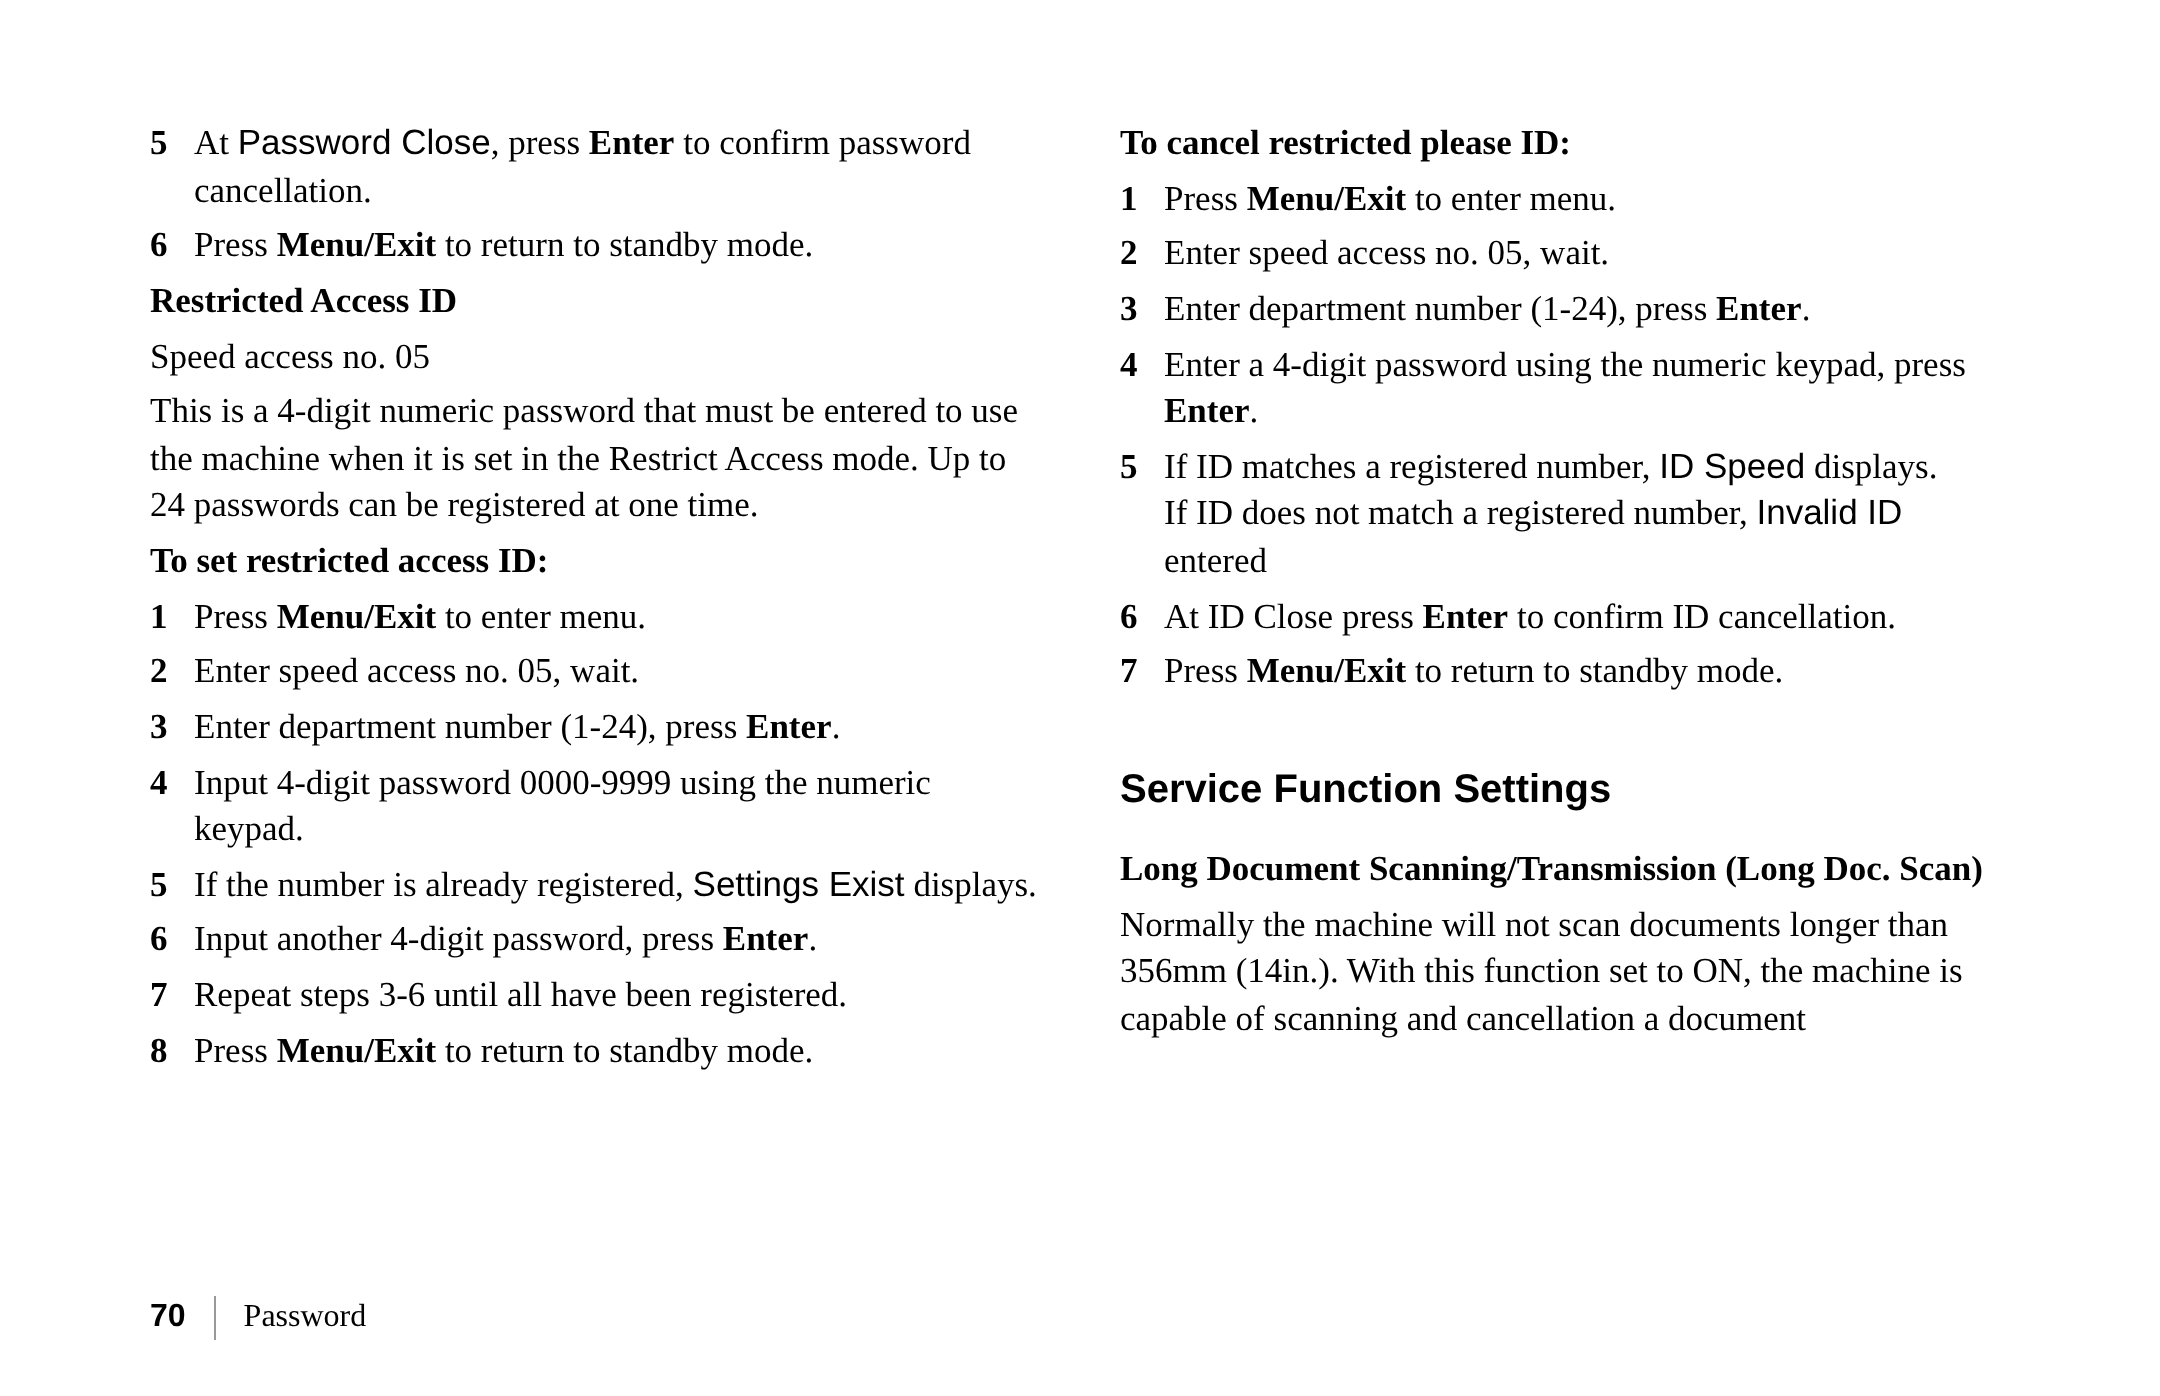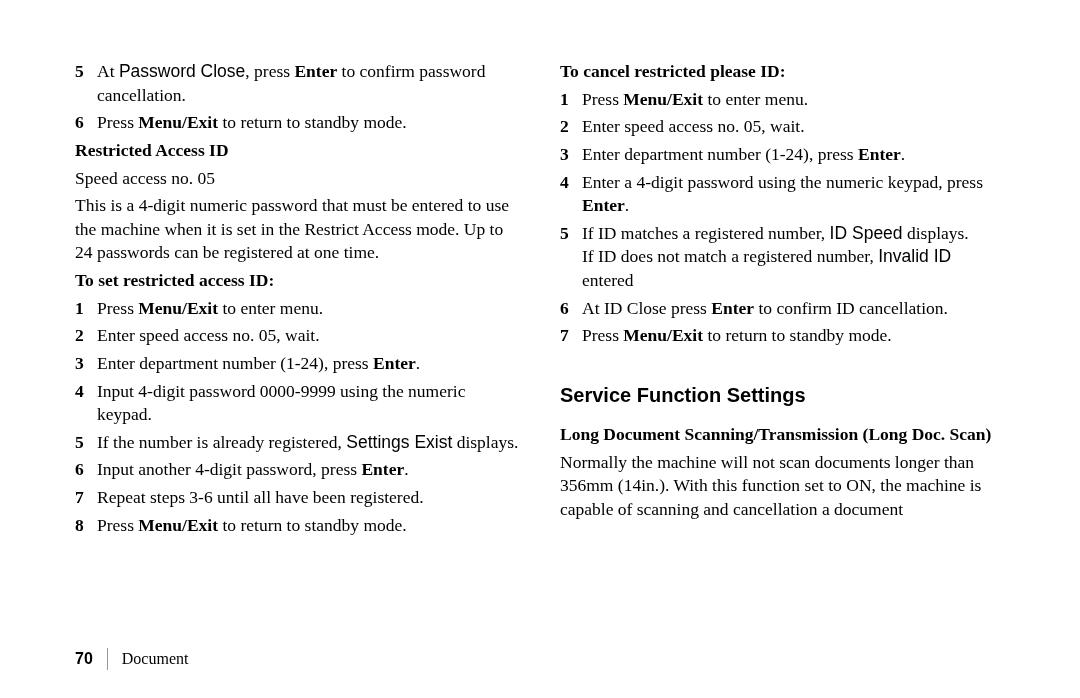--- a/index.html
+++ b/index.html
@@ -176,14 +176,14 @@
     <div class="h2">Service Function Settings</div>
 
     <div class="subhead">Long Document Scanning/Transmission (Long Doc. Scan)</div>
     <div class="para">Normally the machine will not scan documents longer than 356mm (14in.).  With this function set to ON, the machine is capable of scanning and cancellation a document</div>
   </div>
 </div>
 
 <div class="footer">
   <span class="footer-page">70</span>
   <span class="footer-divider"></span>
-  <span class="footer-label">Document</span>
+  <span class="footer-label">Password</span>
 </div>
 
 </body></html>

